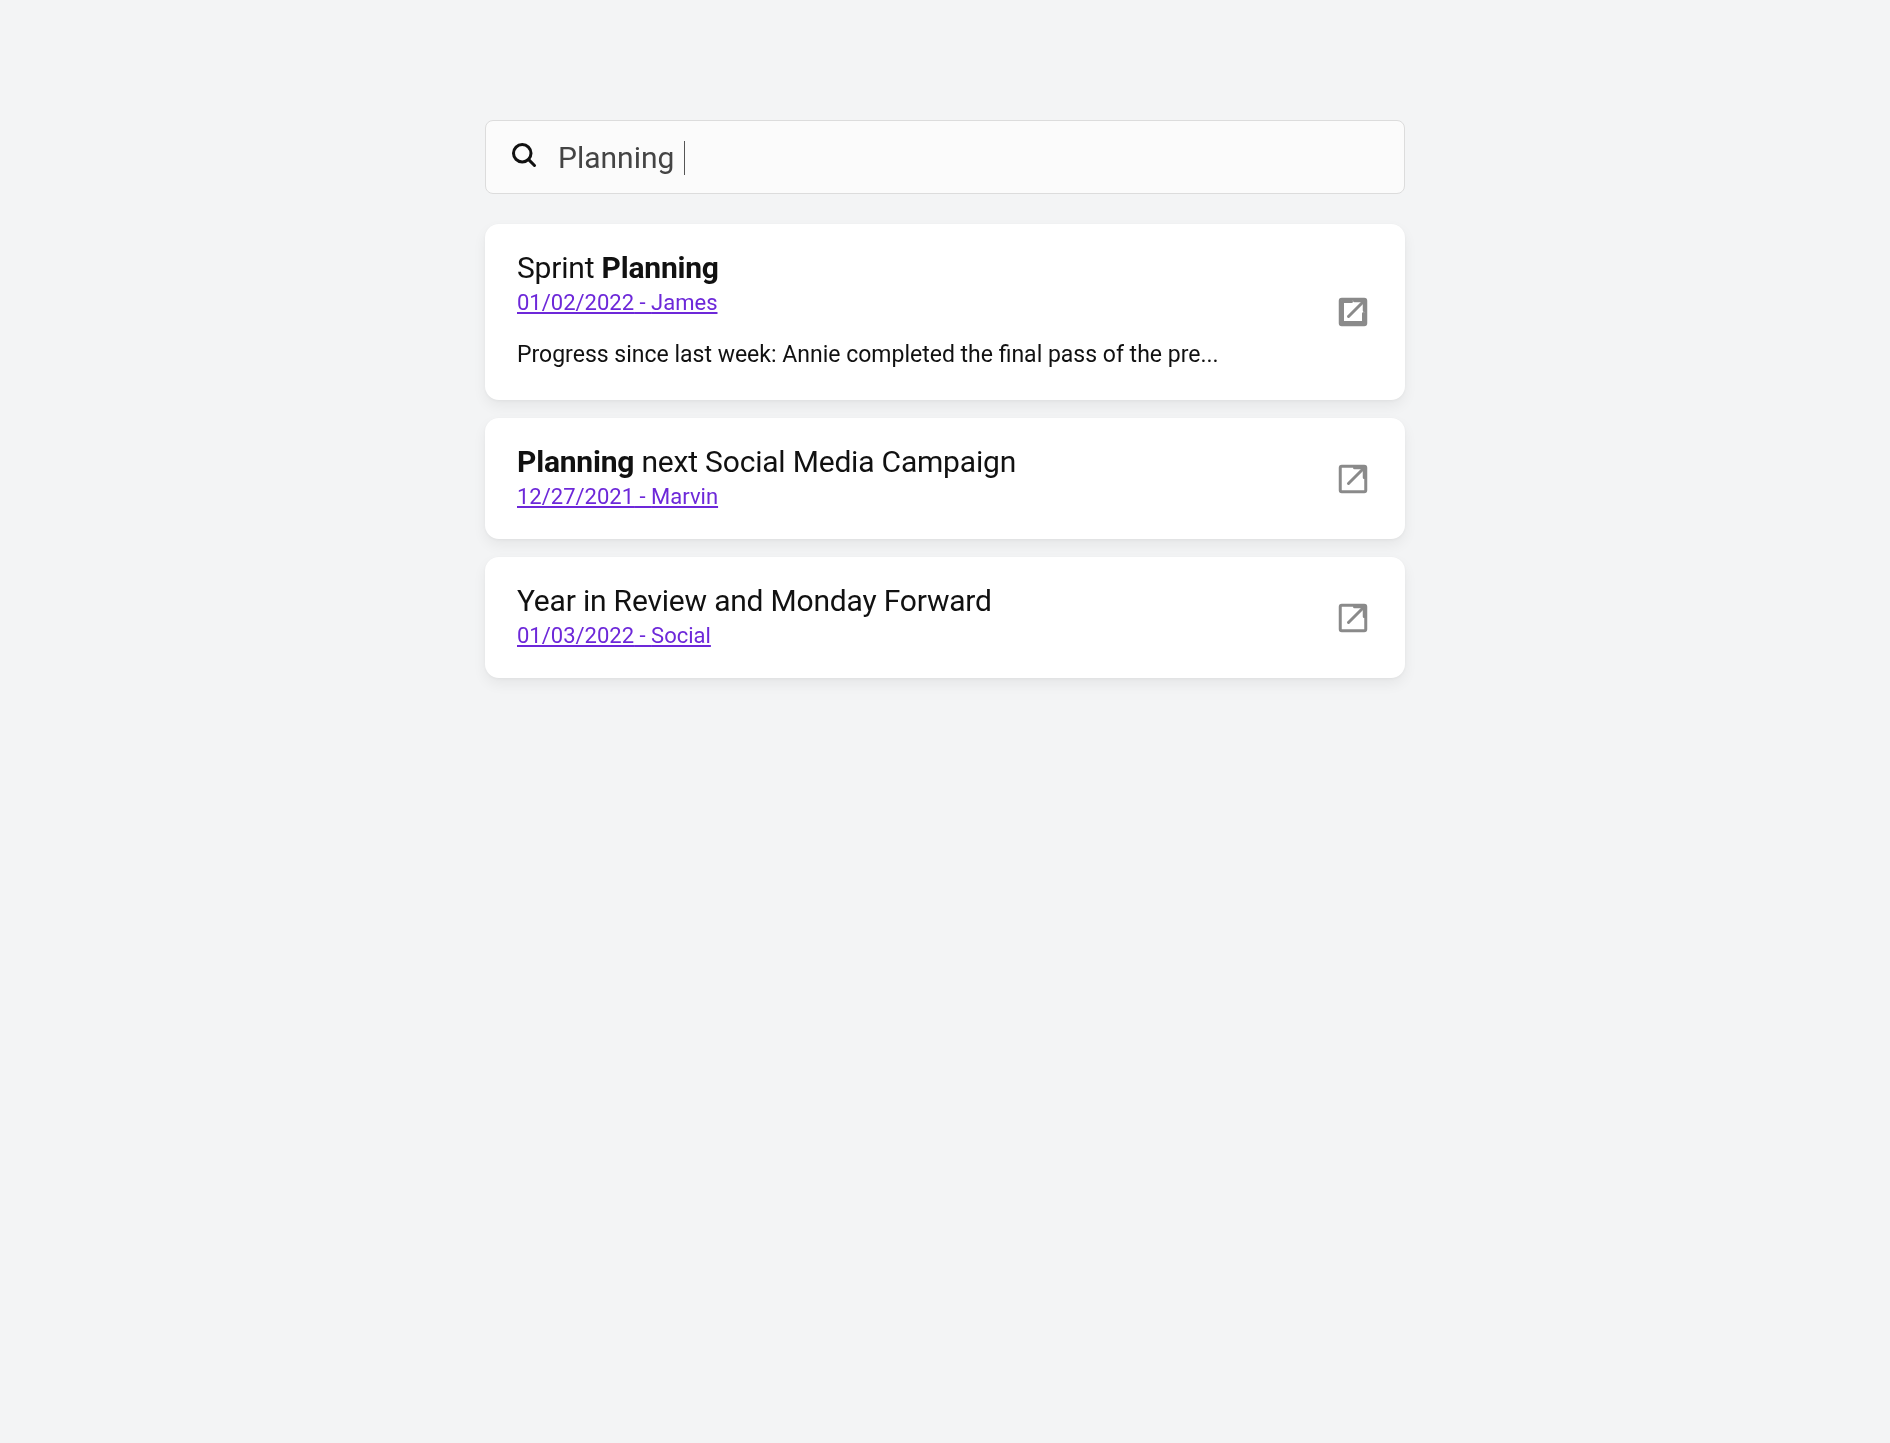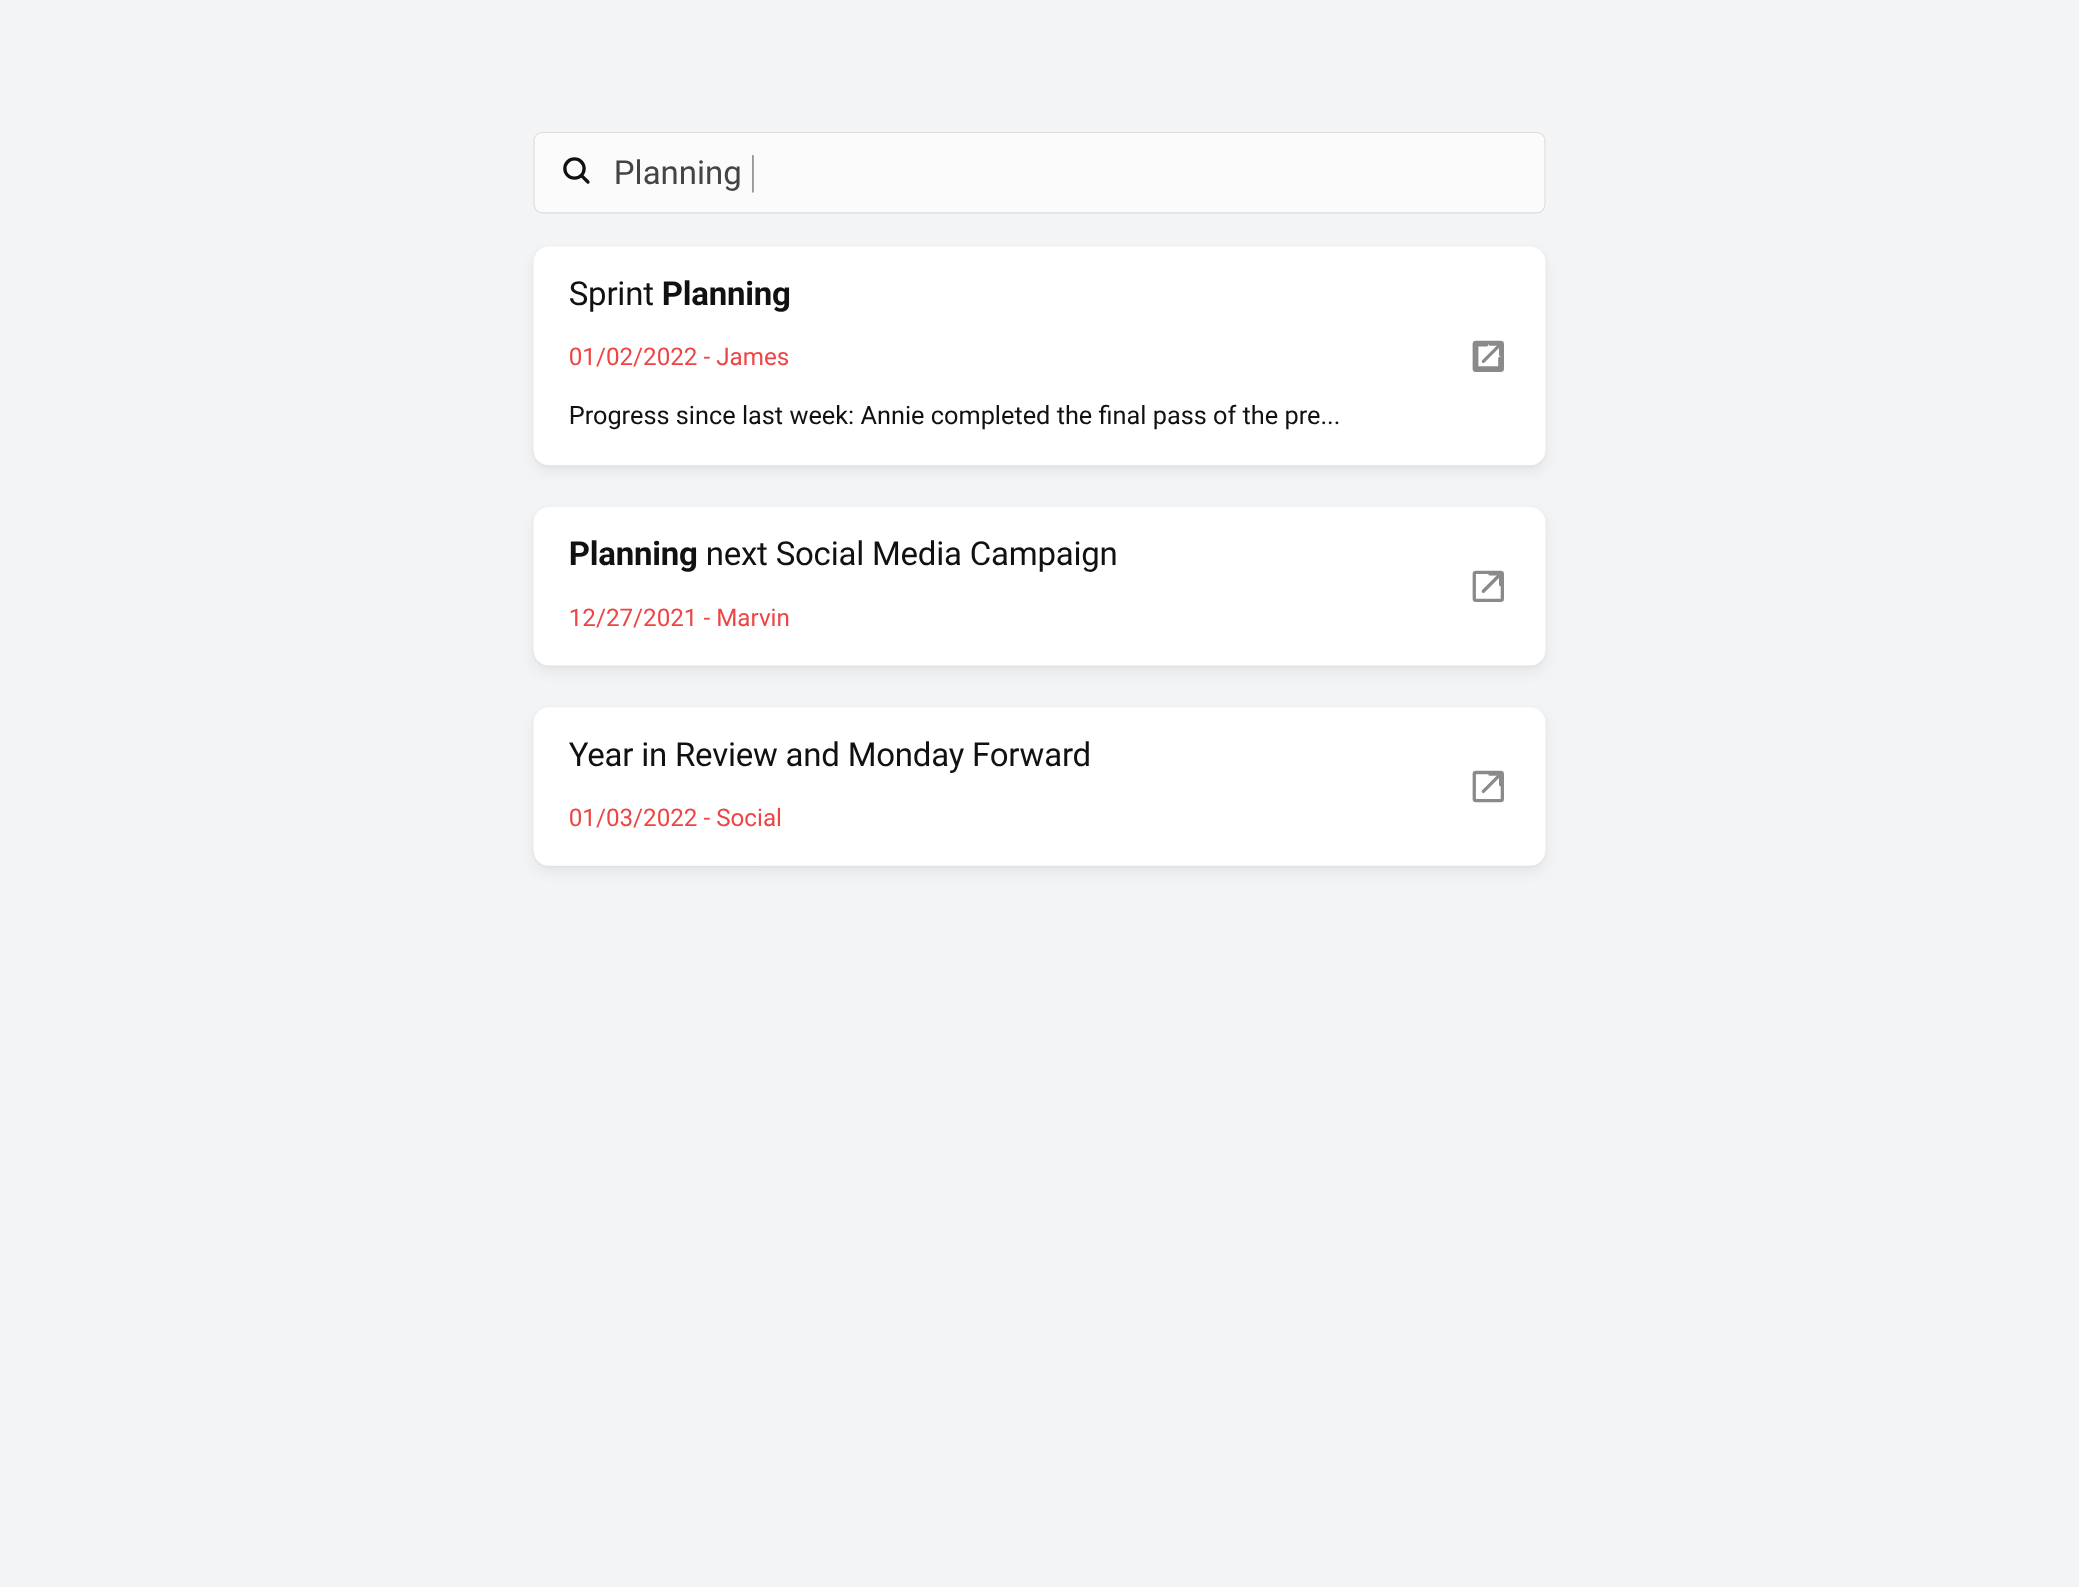--- a/index.html
+++ b/index.html
@@ -34,39 +34,40 @@
   }
   .cursor {
     display: inline-block;
     width: 1px;
     height: 34px;
     background: #555;
     margin-left: 10px;
     position: relative;
     top: 1px;
   }
-  .results { margin-top: 30px; display: flex; flex-direction: column; gap: 38px; }
+  .results { margin-top: 30px; display: flex; flex-direction: column; gap: 18px; }
   .card {
     background: #ffffff;
     border-radius: 14px;
     padding: 26px 32px 30px 32px;
     box-shadow: 0 6px 14px rgba(0,0,0,0.06), 0 1px 3px rgba(0,0,0,0.04);
     position: relative;
   }
   .card-title {
     font-size: 30px;
     font-weight: 400;
     letter-spacing: -0.2px;
     color: #111;
   }
   .card-title b { font-weight: 700; }
   .card-meta {
     font-size: 22px;
-    color: #ef4444;
-    margin-top: 28px;
+    color: #6d28d9;
+    margin-top: 5px;
+    text-decoration: underline;
   }
   .card-snippet {
     font-size: 23px;
     color: #111;
     margin-top: 24px;
     line-height: 1.35;
   }
   .card-snippet b { font-weight: 700; }
   .open-btn {
     position: absolute;

